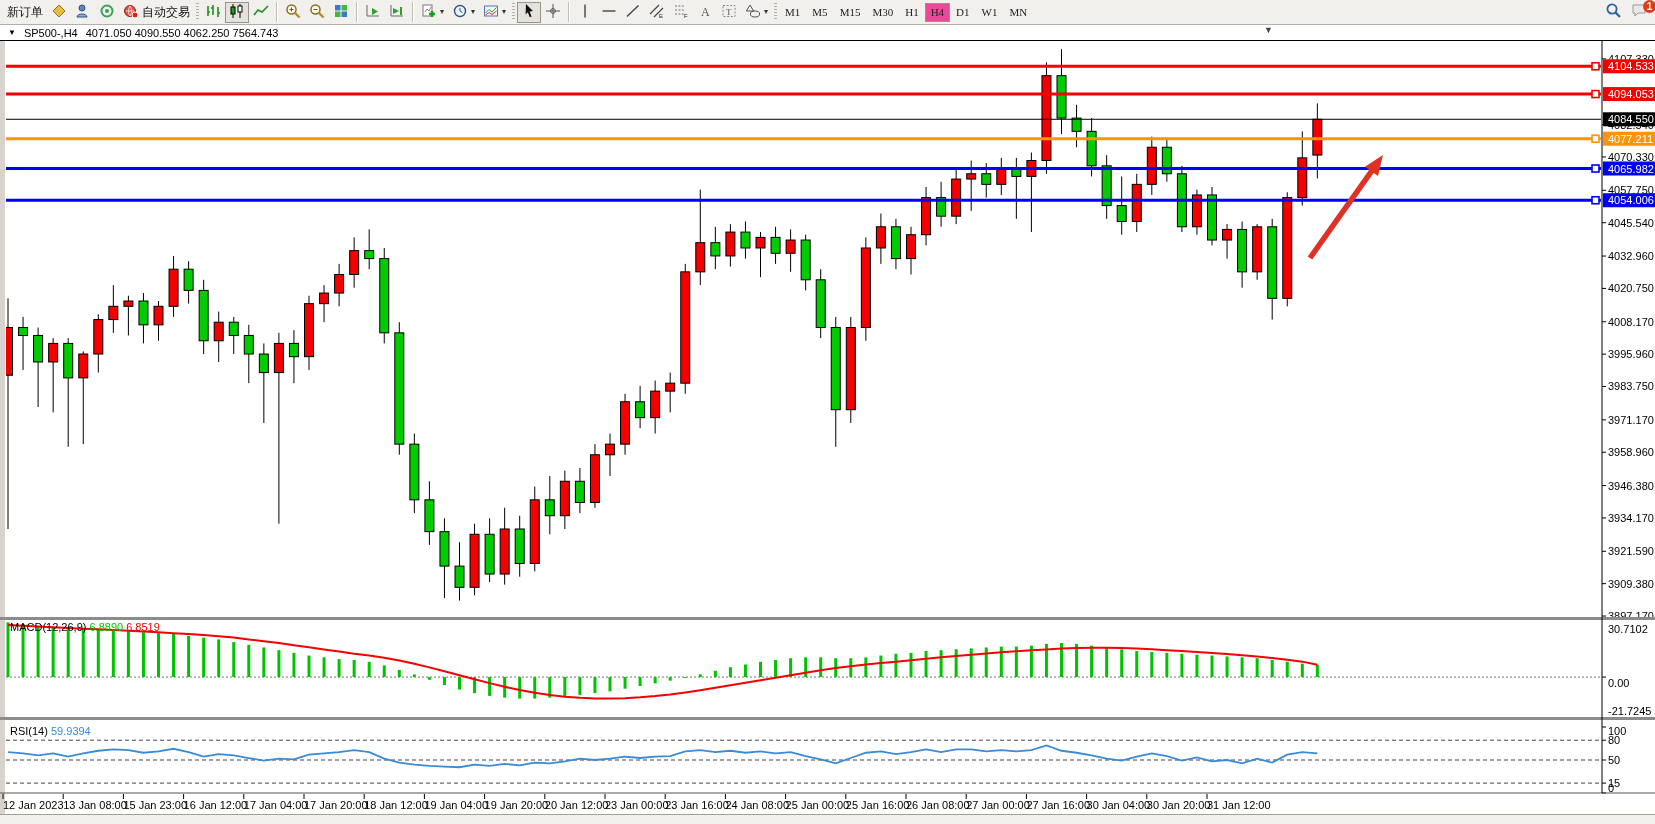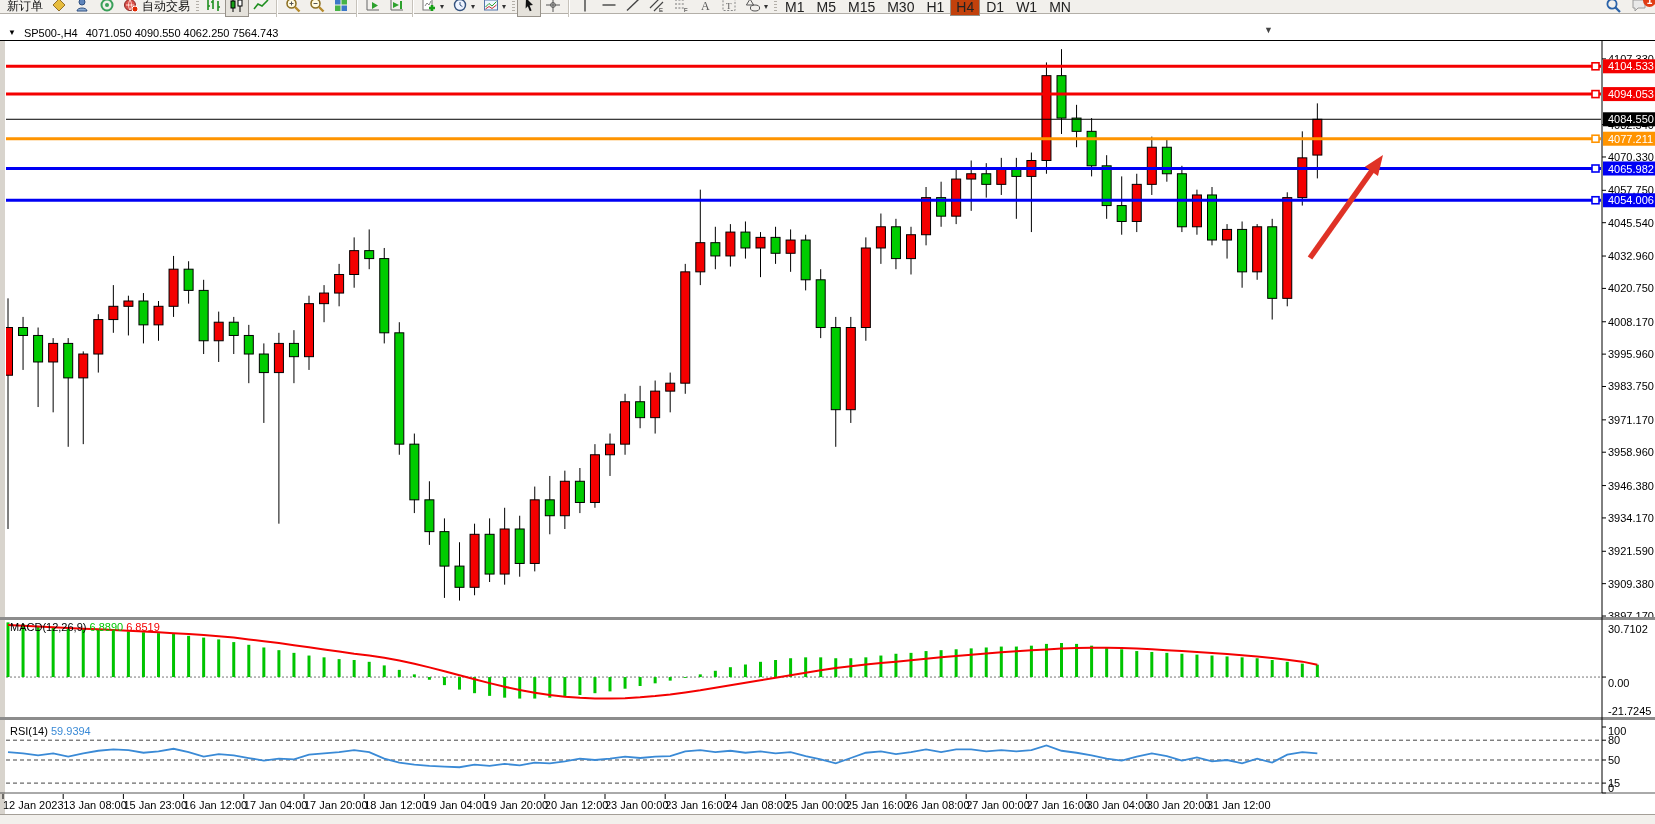--- a/index.html
+++ b/index.html
@@ -1,30 +1,30 @@
 <!DOCTYPE html>
 <html><head>
 <meta charset="utf-8">
 <style>
   html,body{margin:0;padding:0;}
   body{width:1655px;height:824px;position:relative;overflow:hidden;background:#ffffff;
        font-family:"Liberation Sans",sans-serif;-webkit-font-smoothing:none;}
   
-  .toolbar{position:absolute;top:0;left:0;width:1655px;height:14px;background:#f2f0ec;
+  .toolbar{position:absolute;top:0;left:0;width:1655px;height:25px;background:#f2f0ec;
            border-bottom:1px solid #b3afa8;display:flex;align-items:center;padding:0 3px;box-sizing:border-box;}
   .tbtn{height:21px;min-width:22px;display:flex;align-items:center;justify-content:center;gap:3px;
         background:transparent;border:1px solid transparent;font-size:12px;color:#111;padding:0 3px;box-sizing:border-box;}
   .tbtn.pressed{background:#e5e2db;border:1px solid #97928a;}
   .sep{width:1px;height:20px;background:#c6c2ba;border-right:1px solid #ffffff;margin:0 3px;}
   .grip{width:3px;height:18px;margin:0 2px;
         background:repeating-linear-gradient(to bottom,#b3afa8 0 1px,transparent 1px 3px);}
   .caret{font-size:8px;line-height:8px;color:#333;}
-  .tf-btn{font-size:14px;font-family:Liberation Sans, sans-serif;color:#222;
+  .tf-btn{font-size:11px;font-family:Liberation Serif, serif;color:#222;
           padding:0 5px;height:19px;display:flex;align-items:center;border:1px solid transparent;box-sizing:border-box;}
-  .tf-btn.active{border:1px solid #97928a;background:#c2410c;}
+  .tf-btn.active{border:1px solid #97928a;background:#ec4899;}
   .spacer{flex:1;}
   .chatwrap{position:relative;}
   .badge{position:absolute;top:-2px;right:-4px;background:#e03c14;color:#fff;font-size:10px;
          border-radius:8px;min-width:13px;height:13px;line-height:13px;text-align:center;font-weight:bold;}
   
   .title-row{position:absolute;top:25px;left:0;width:1655px;height:16px;background:#ffffff;
              border-bottom:1px solid #000;box-sizing:border-box;display:flex;align-items:center;
              gap:8px;padding-left:8px;font-size:11px;color:#000;}
   .title-row .tri{font-size:8px;}
   .shift-marker{position:absolute;left:1264px;top:0px;font-size:9px;color:#444;}

